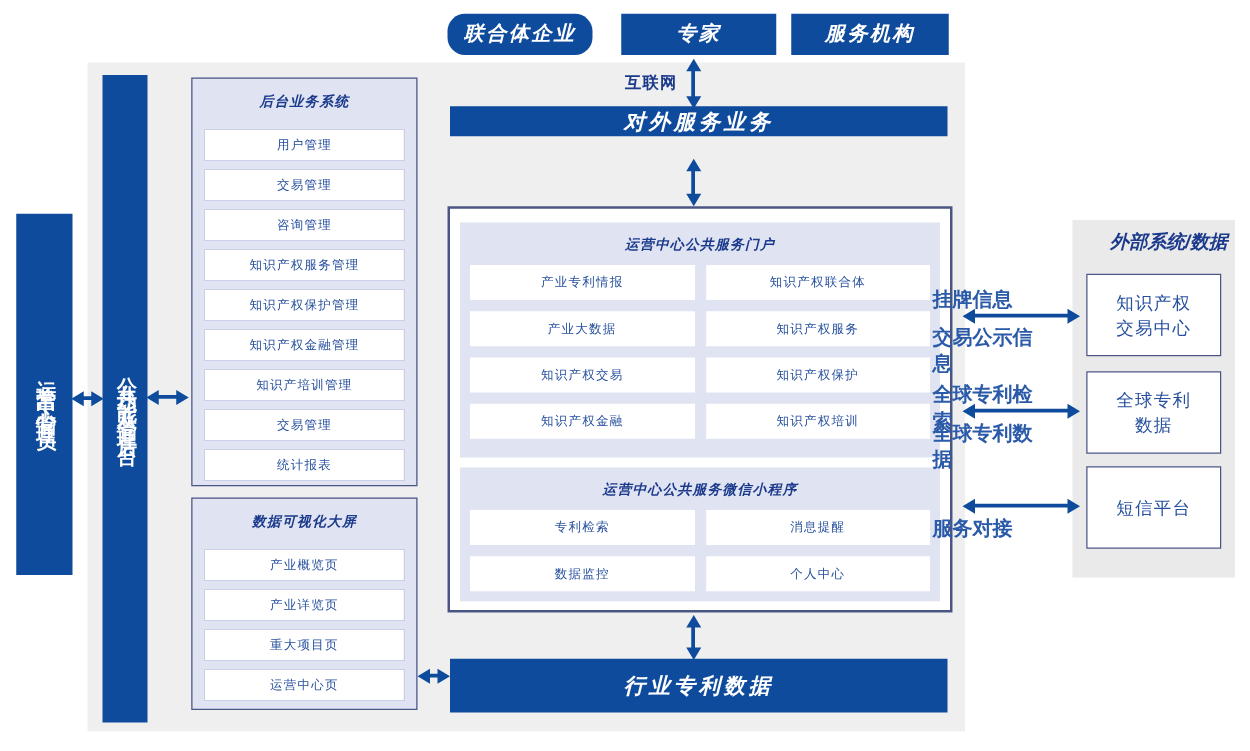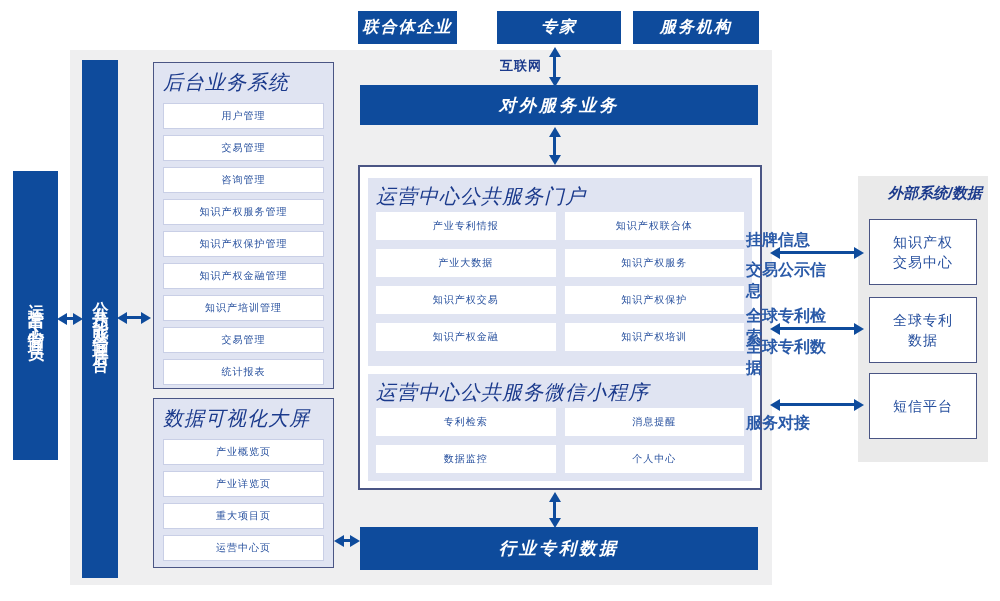--- a/index.html
+++ b/index.html
@@ -16,28 +16,28 @@
   *{margin:0;padding:0;box-sizing:border-box;}
   html,body{background:#ffffff;font-family:"Liberation Sans", sans-serif;}
   .stage{position:relative;width:1000px;height:601px;background:#ffffff;overflow:hidden;}
 
   .bg-main{position:absolute;left:70px;top:50px;width:702px;height:535px;background:var(--gray);}
   .bg-right{position:absolute;left:858px;top:176px;width:130px;height:286px;background:var(--gray2);}
 
   .bluebox{position:absolute;background:var(--blue);color:#fff;display:flex;align-items:center;justify-content:center;
            font-weight:bold;font-style:italic;}
   .actor{height:33px;top:11px;font-size:16px;letter-spacing:2px;}
-  .hbar{height:40px;font-size:17px;letter-spacing:3px;}
+  .hbar{height:24px;font-size:17px;letter-spacing:3px;}
 
   .vbox{position:absolute;background:var(--blue);color:#fff;display:flex;align-items:center;justify-content:center;
         font-weight:bold;}
   .vtext{writing-mode:vertical-lr;text-orientation:upright;letter-spacing:7px;font-size:16px;}
 
   .col-panel{position:absolute;background:var(--lav);border:1.5px solid var(--border-dark);padding:7px 9px;}
-  .panel-title{color:var(--navy);font-weight:normal;font-style:italic;font-size:20px;text-align:left;letter-spacing:1px;}
+  .panel-title{color:var(--navy);font-weight:bold;font-style:italic;font-size:11px;text-align:center;letter-spacing:1px;}
   .col-panel .panel-title{height:27px;line-height:24px;}
   .item{background:#ffffff;border:1px solid var(--item-border);color:var(--item-blue);font-size:10px;
         height:26px;display:flex;align-items:center;justify-content:center;margin-top:6px;letter-spacing:1px;}
 
   .center-box{position:absolute;left:358px;top:165px;width:404px;height:325px;background:#ffffff;
               border:2px solid var(--border-dark);}
   .lav-panel{position:absolute;left:8px;right:8px;background:var(--lav);padding:5px 8px 8px 8px;}
   .lav-panel .panel-title{height:27px;line-height:26px;}
   .grid2{display:grid;grid-template-columns:1fr 1fr;gap:9px;margin-top:2px;}
   .grid2 .item{margin-top:0;border:none;height:28px;}
@@ -65,21 +65,21 @@
     border-left:6px solid transparent;border-right:6px solid transparent;border-top:10px solid var(--blue);}
 </style>
 </head>
 <body>
 
 <div class="stage">
 
   <div class="bg-main"></div>
   <div class="bg-right"></div>
 
-  <div class="bluebox actor" style="left:358px;width:99px;">联合体企业</div>
+  <div class="bluebox actor" style="left:358px;width:116px;border-radius:14px;">联合体企业</div>
   <div class="bluebox actor" style="left:497px;width:124px;">专家</div>
   <div class="bluebox actor" style="left:633px;width:126px;">服务机构</div>
 
   <div class="internet">互联网</div>
   <div class="v-arrow" style="left:553px;top:55px;height:24px;"></div>
   <div class="v-arrow" style="left:553px;top:135px;height:22px;"></div>
   <div class="v-arrow" style="left:553px;top:500px;height:20px;"></div>
 
   <div class="bluebox hbar" style="left:360px;top:85px;width:398px;">对外服务业务</div>
 

